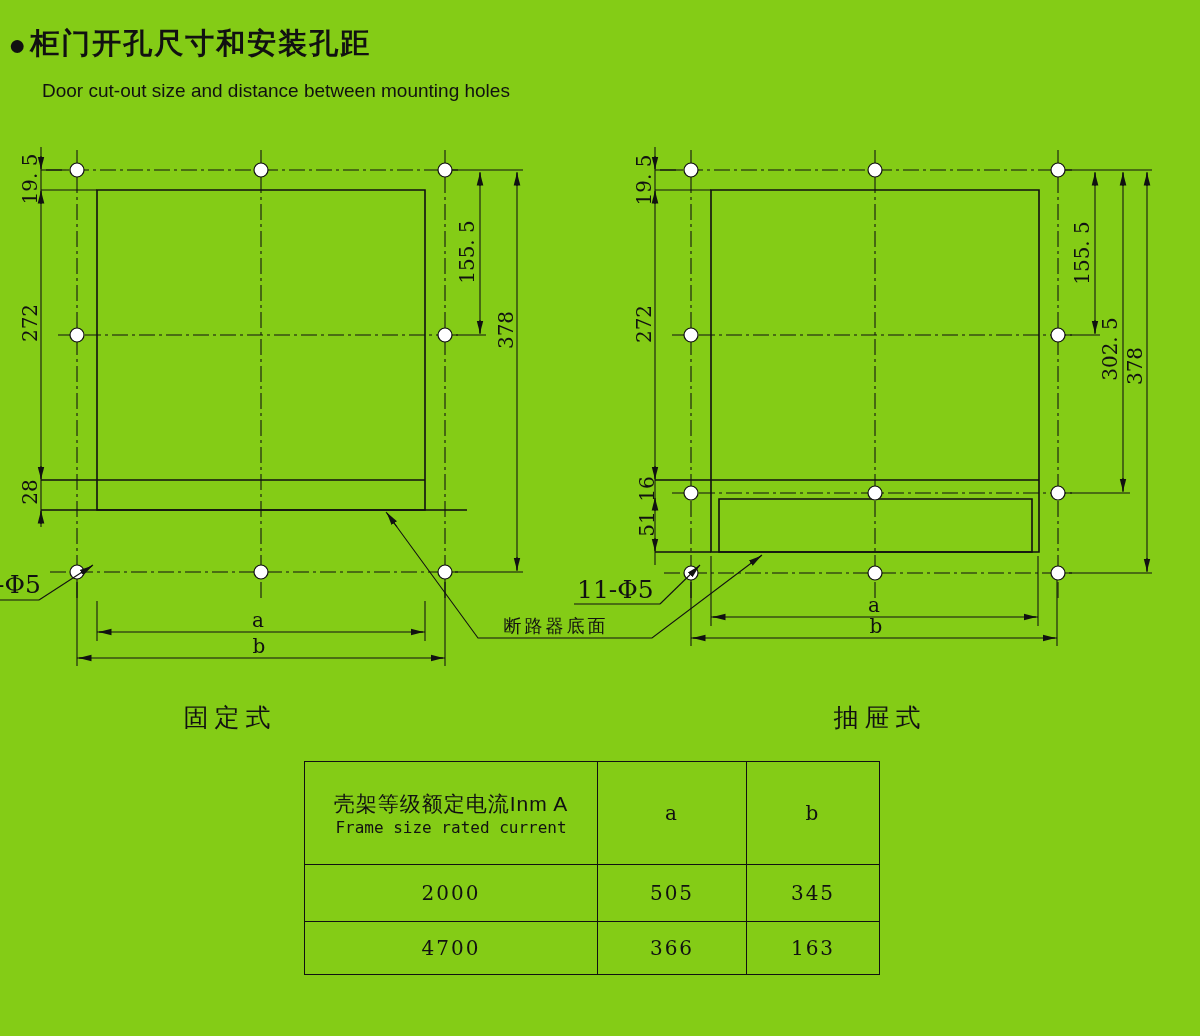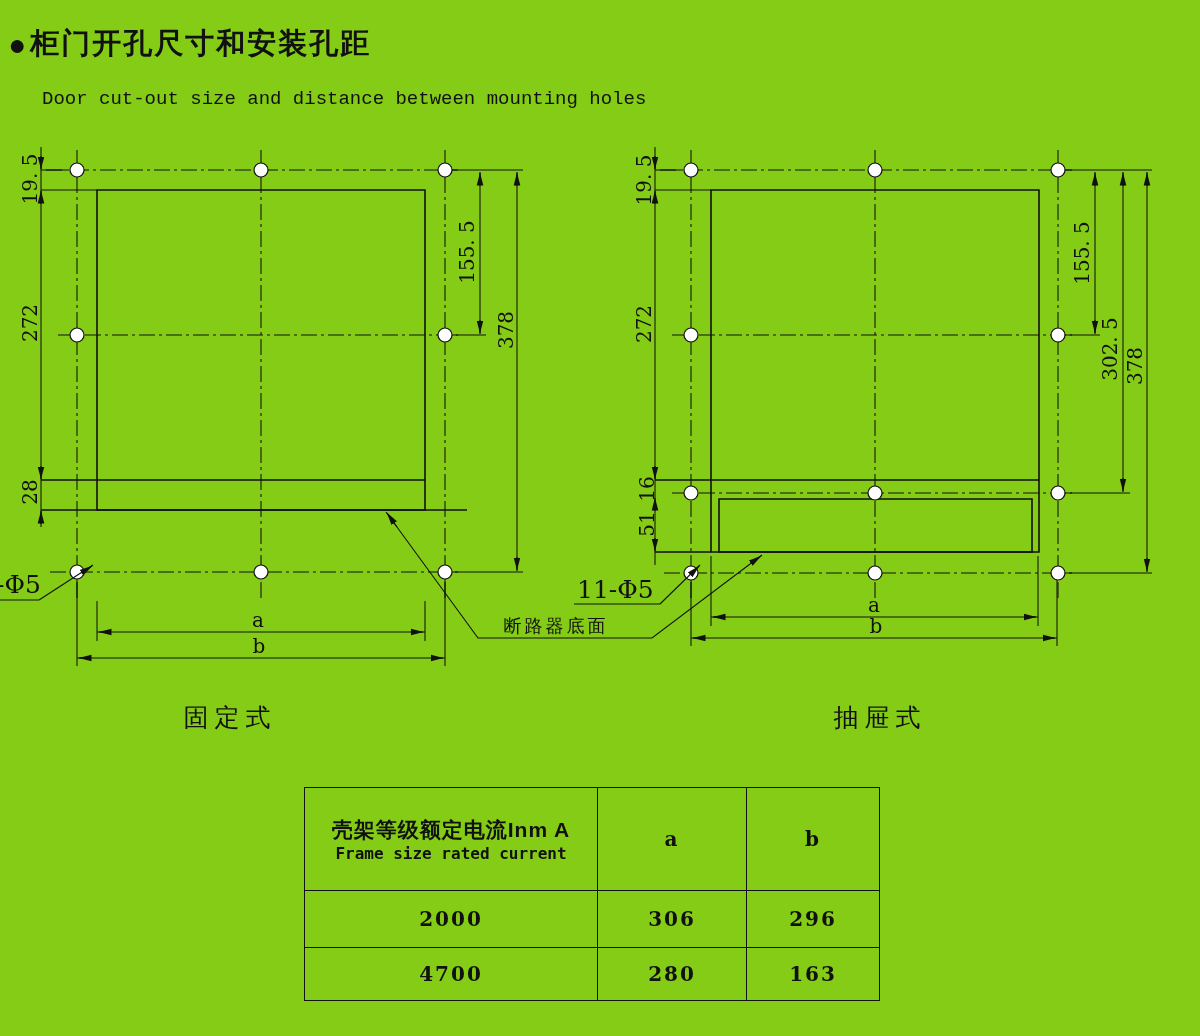--- a/index.html
+++ b/index.html
@@ -1,37 +1,37 @@
 <!DOCTYPE html>
 <html><head>
 <meta charset="utf-8">
 <style>
   html,body{margin:0;padding:0;background:#fff;}
   .page{position:relative;width:1200px;height:1036px;background:#84cc16;overflow:hidden;
         font-family:"Liberation Sans",sans-serif;color:#111;}
   .title{position:absolute;left:8px;top:24px;font-size:29px;font-weight:bold;
          letter-spacing:2px;white-space:nowrap;}
   .title .bullet{font-size:30px;vertical-align:-2px;margin-right:2px;}
-  .subtitle{position:absolute;left:42px;top:88px;font-size:19px;
-            font-family:Liberation Mono, monospace;white-space:nowrap;letter-spacing:0px;}
+  .subtitle{position:absolute;left:42px;top:80px;font-size:19px;
+            font-family:Liberation Sans, sans-serif;white-space:nowrap;letter-spacing:0px;}
   svg{position:absolute;left:0;top:0;}
   svg line,svg path,svg polyline{stroke:#111;fill:none;}
   .ol{stroke-width:1.6;}               
   .tl{stroke-width:1.05;}              
   .cl{stroke-width:1.05;stroke-dasharray:16 4 3 4;}  
   .as{stroke-width:1.05;}              
   .hole{fill:#fff;stroke:#111;stroke-width:1.2;}
   .dim{font-family:"DejaVu Serif",serif;font-size:20px;fill:#111;}
   .dimS{font-family:"DejaVu Serif",serif;font-size:25px;fill:#111;}
   .cjk{font-family:"Liberation Sans",sans-serif;fill:#111;}
   .cap{font-size:25px;letter-spacing:6px;}
   .note{font-size:18px;letter-spacing:3px;}
   
-  .spec{position:absolute;left:304px;top:787px;width:572px;border-collapse:collapse;
-        table-layout:fixed;font-weight:bold;}
+  .spec{position:absolute;left:304px;top:761px;width:572px;border-collapse:collapse;
+        table-layout:fixed;}
   .spec td{border:1.7px solid #111;text-align:center;vertical-align:middle;padding:0;}
   .c-frame{width:292px;} .c-a{width:148px;} .c-b{width:132px;}
   .hrow{height:103px;} .r1{height:57px;margin-left:8px;} .r2{height:53px;}
   .hcn{font-size:21px;letter-spacing:1px;}
   .hen{font-size:16px;font-family:"DejaVu Sans Mono",monospace;}
   .num{font-family:"DejaVu Serif",serif;font-size:20px;letter-spacing:2px;}
 </style>
 </head>
 <body>
 
@@ -224,24 +224,24 @@
         <tr class="hrow">
       <td class="c-frame">
         <div class="hcn">壳架等级额定电流Inm A</div>
         <div class="hen">Frame size rated current</div>
       </td>
       <td class="c-a num">a</td>
       <td class="c-b num">b</td>
     </tr>
     <tr class="r1">
       <td class="num">2000</td>
-      <td class="num">306</td>
-      <td class="num">296</td>
+      <td class="num">505</td>
+      <td class="num">345</td>
     </tr>
     <tr class="r2">
       <td class="num">4700</td>
-      <td class="num">280</td>
+      <td class="num">366</td>
       <td class="num">163</td>
     </tr>
   </tbody>
     </table>
 
 </div>
 
 </body></html>

